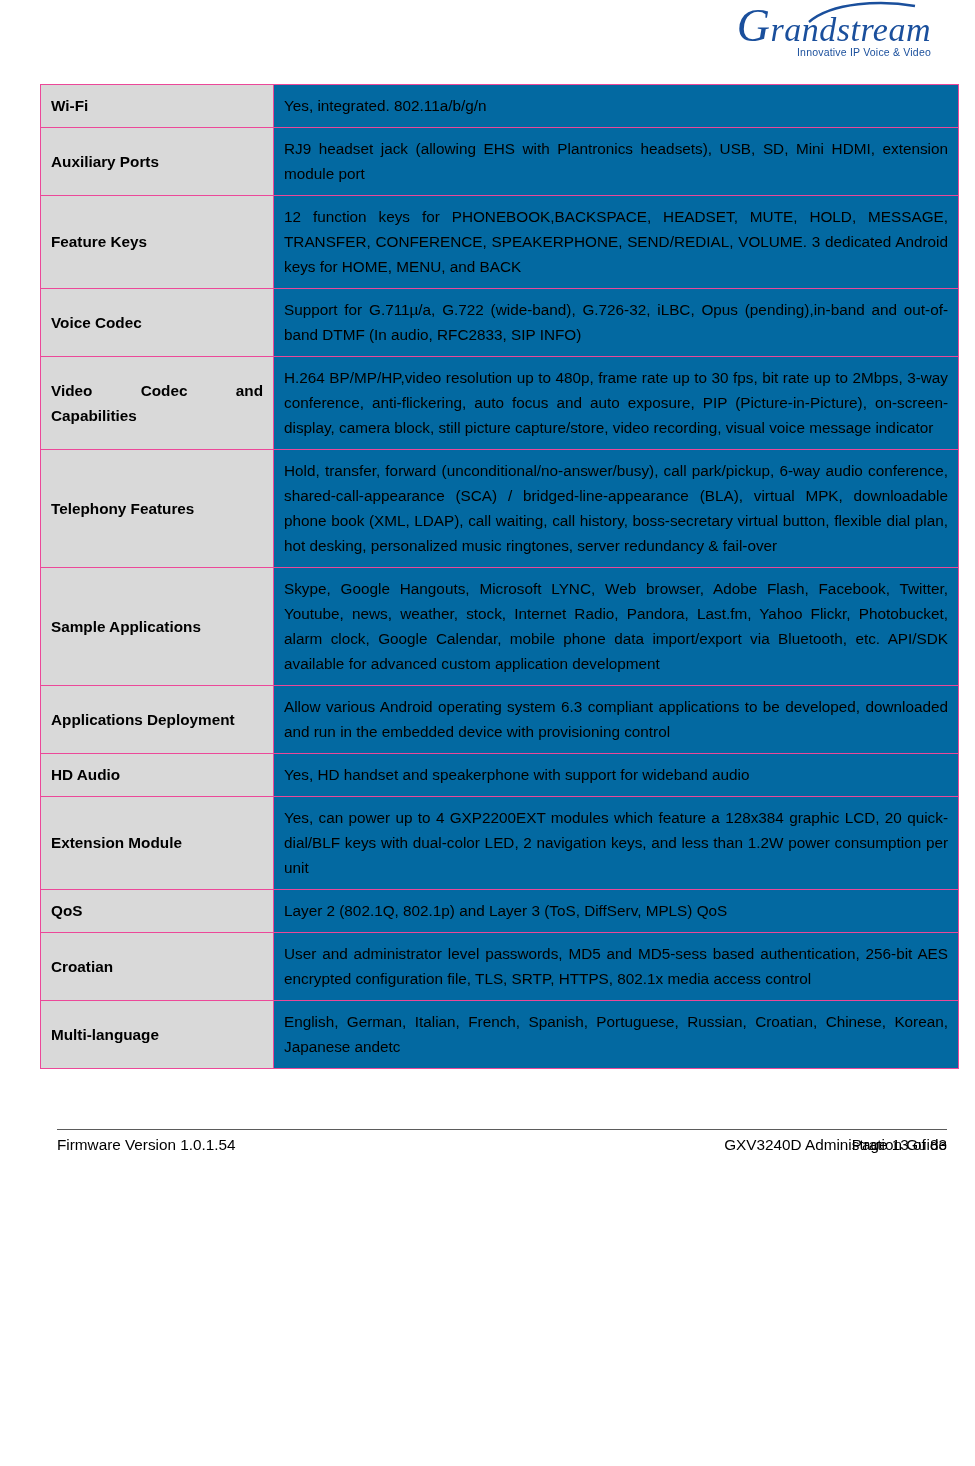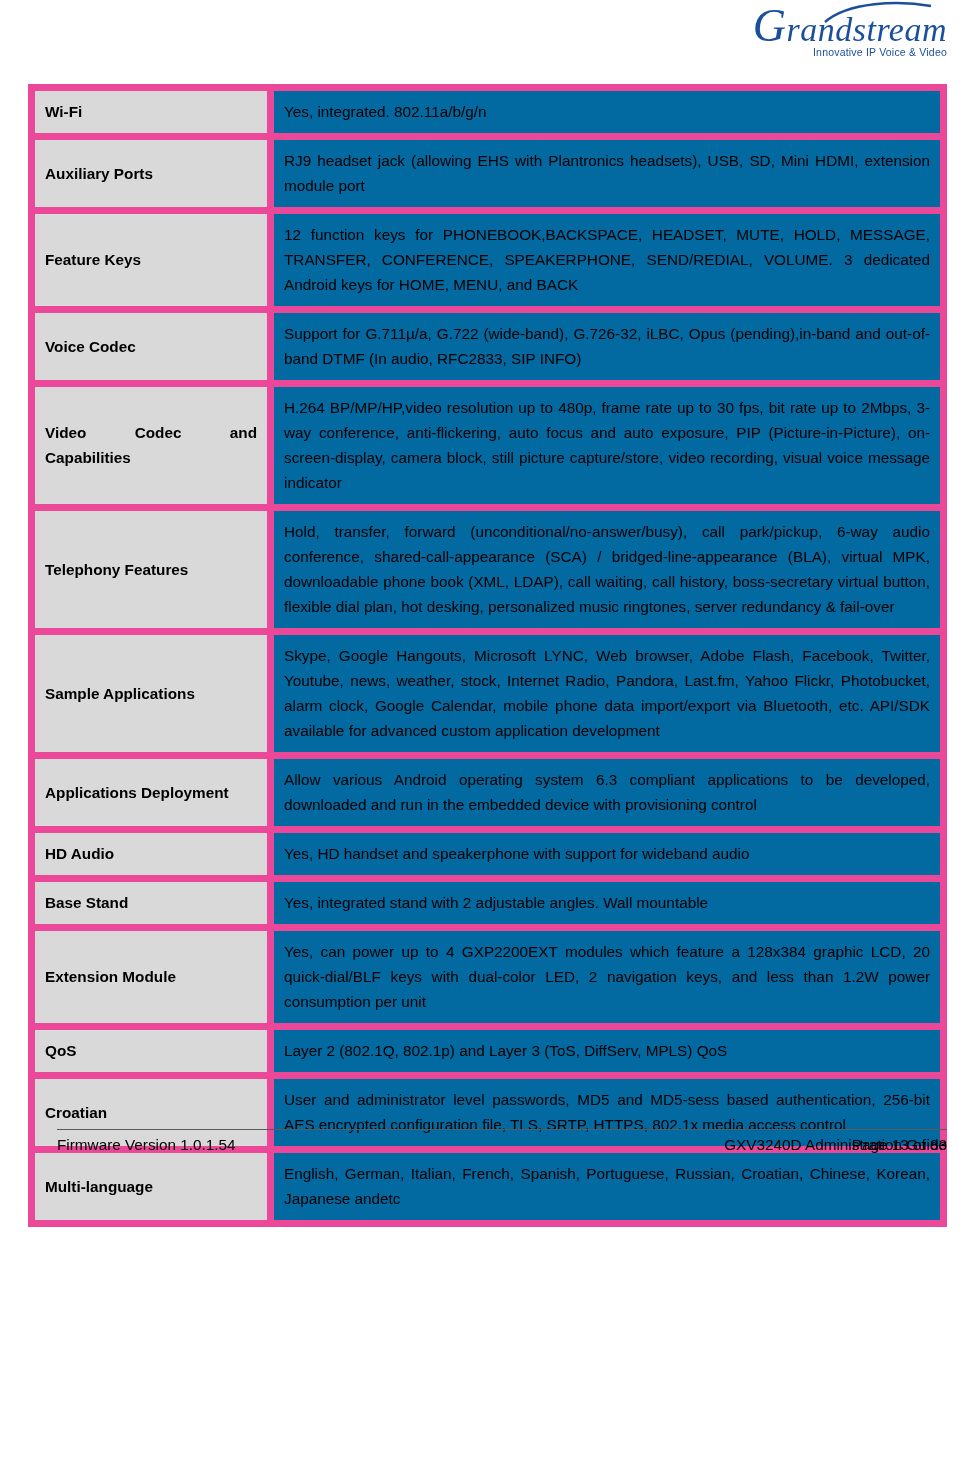--- a/index.html
+++ b/index.html
@@ -12,21 +12,21 @@
     background: #ffffff;
     font-family: "Liberation Sans", sans-serif;
     color: #000000;
     position: relative;
   }
   .page {
     width: 975px;
     height: 1178px;
     box-sizing: border-box;
     position: relative;
-    padding: 0 24px;
+    padding: 0 40px;
   }
   
   .header {
     height: 84px;
     position: relative;
   }
   .logo {
     position: absolute;
     right: 4px;
     top: 6px;
@@ -62,21 +62,21 @@
     height: 26px;
   }
   
   table.spec {
     width: 919px;
     border-collapse: collapse;
     table-layout: fixed;
     margin: 0 auto;
   }
   table.spec td {
-    border: 7px solid #ec4899;
+    border: 1px solid #ec4899;
     vertical-align: middle;
     padding: 8px 10px 9px 10px;
     font-size: 15.3px;
     line-height: 25px;
   }
   td.label {
     width: 212px;
     background: #d9d9d9;
     font-weight: bold;
     text-align: justify;
@@ -175,24 +175,20 @@
       </tr>
       <tr>
         <td class="label nojust">Applications Deployment</td>
         <td class="value">Allow various Android operating system 6.3 compliant applications to be developed, downloaded and run in the embedded device with provisioning control</td>
       </tr>
       <tr>
         <td class="label nojust">HD Audio</td>
         <td class="value single">Yes, HD handset and speakerphone with support for wideband audio</td>
       </tr>
       <tr>
-        <td class="label nojust">Base Stand</td>
-        <td class="value single">Yes, integrated stand with 2 adjustable angles. Wall mountable</td>
-      </tr>
-      <tr>
         <td class="label nojust">Extension Module</td>
         <td class="value">Yes, can power up to 4 GXP2200EXT modules which feature a 128x384 graphic LCD, 20 quick-dial/BLF keys with dual-color LED, 2 navigation keys, and less than 1.2W power consumption per unit</td>
       </tr>
       <tr>
         <td class="label nojust">QoS</td>
         <td class="value single">Layer 2 (802.1Q, 802.1p) and Layer 3 (ToS, DiffServ, MPLS) QoS</td>
       </tr>
       <tr>
         <td class="label nojust">Croatian</td>
         <td class="value">User and administrator level passwords, MD5 and MD5-sess based authentication, 256-bit AES encrypted configuration file, TLS, SRTP, HTTPS, 802.1x media access control</td>

